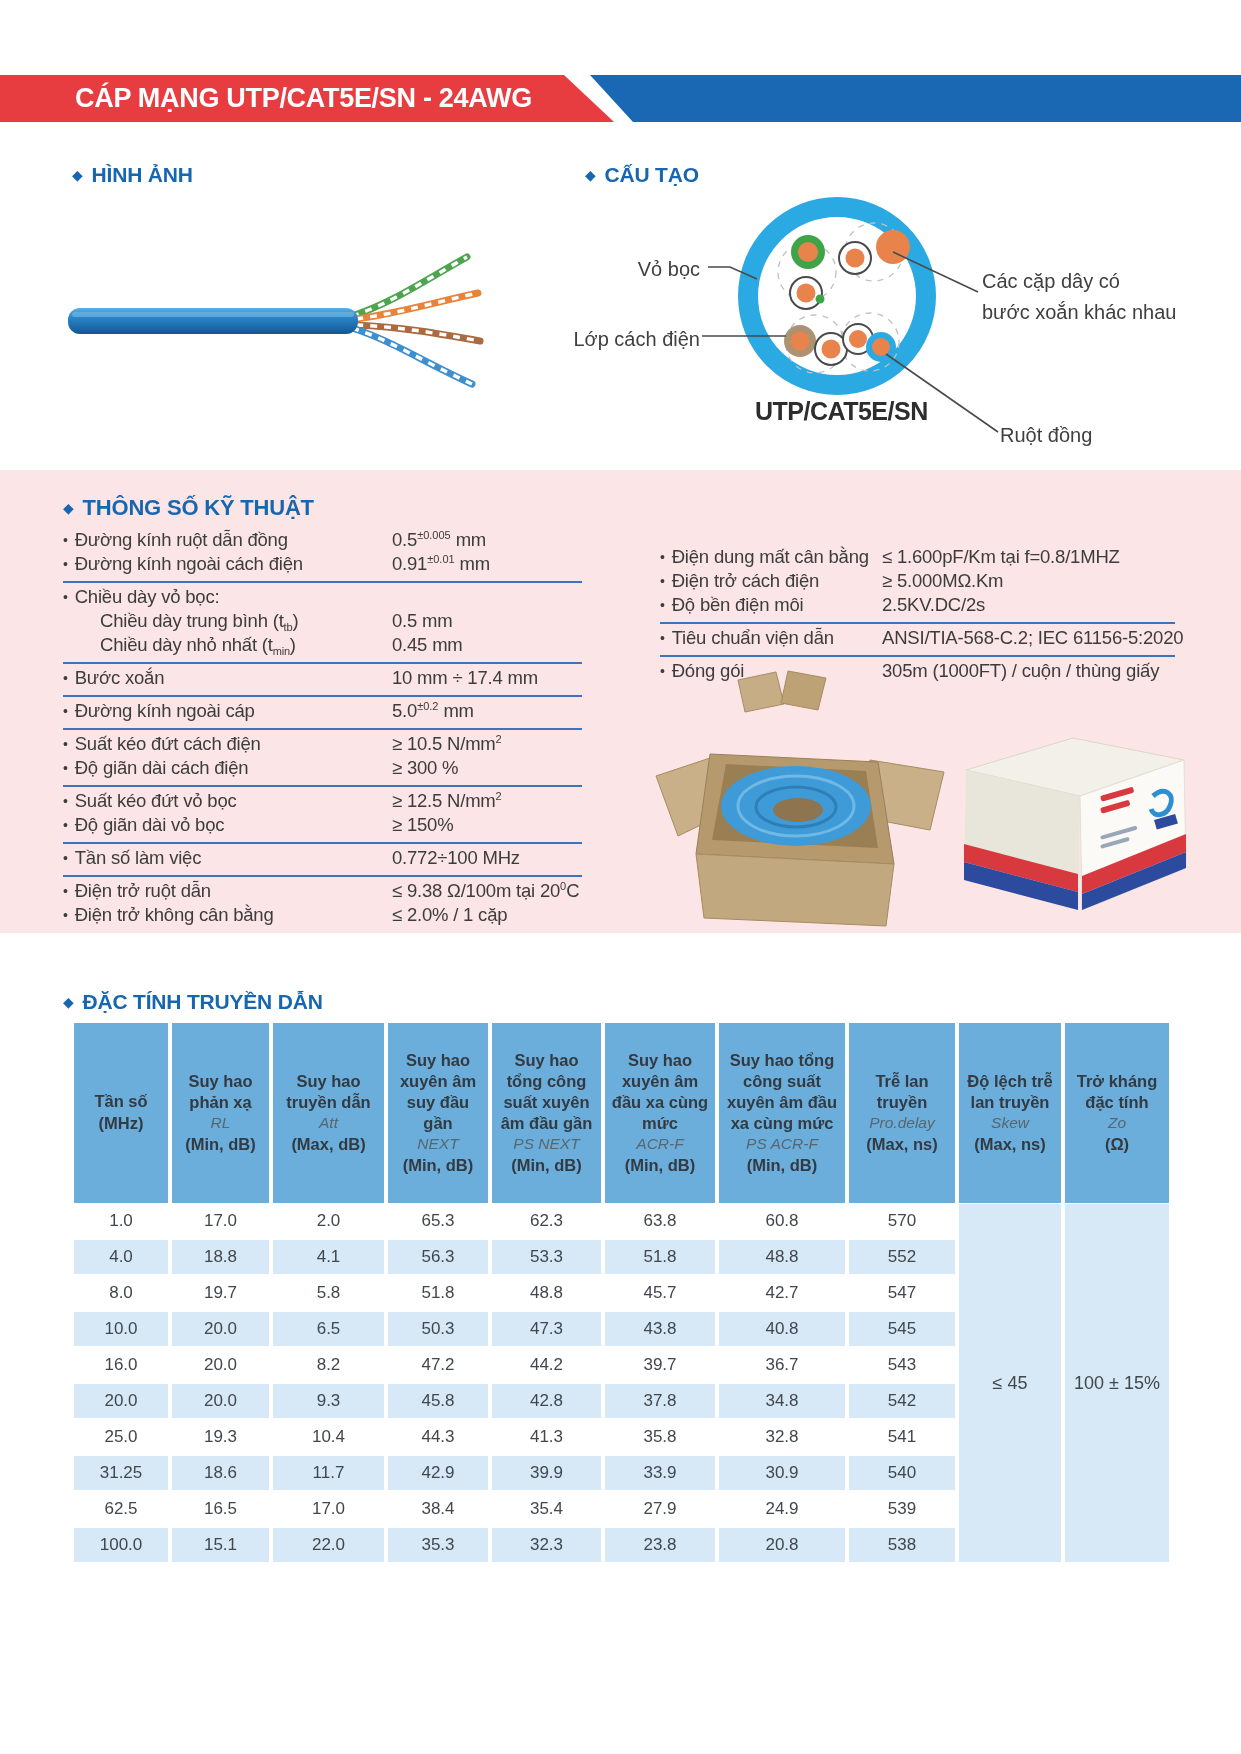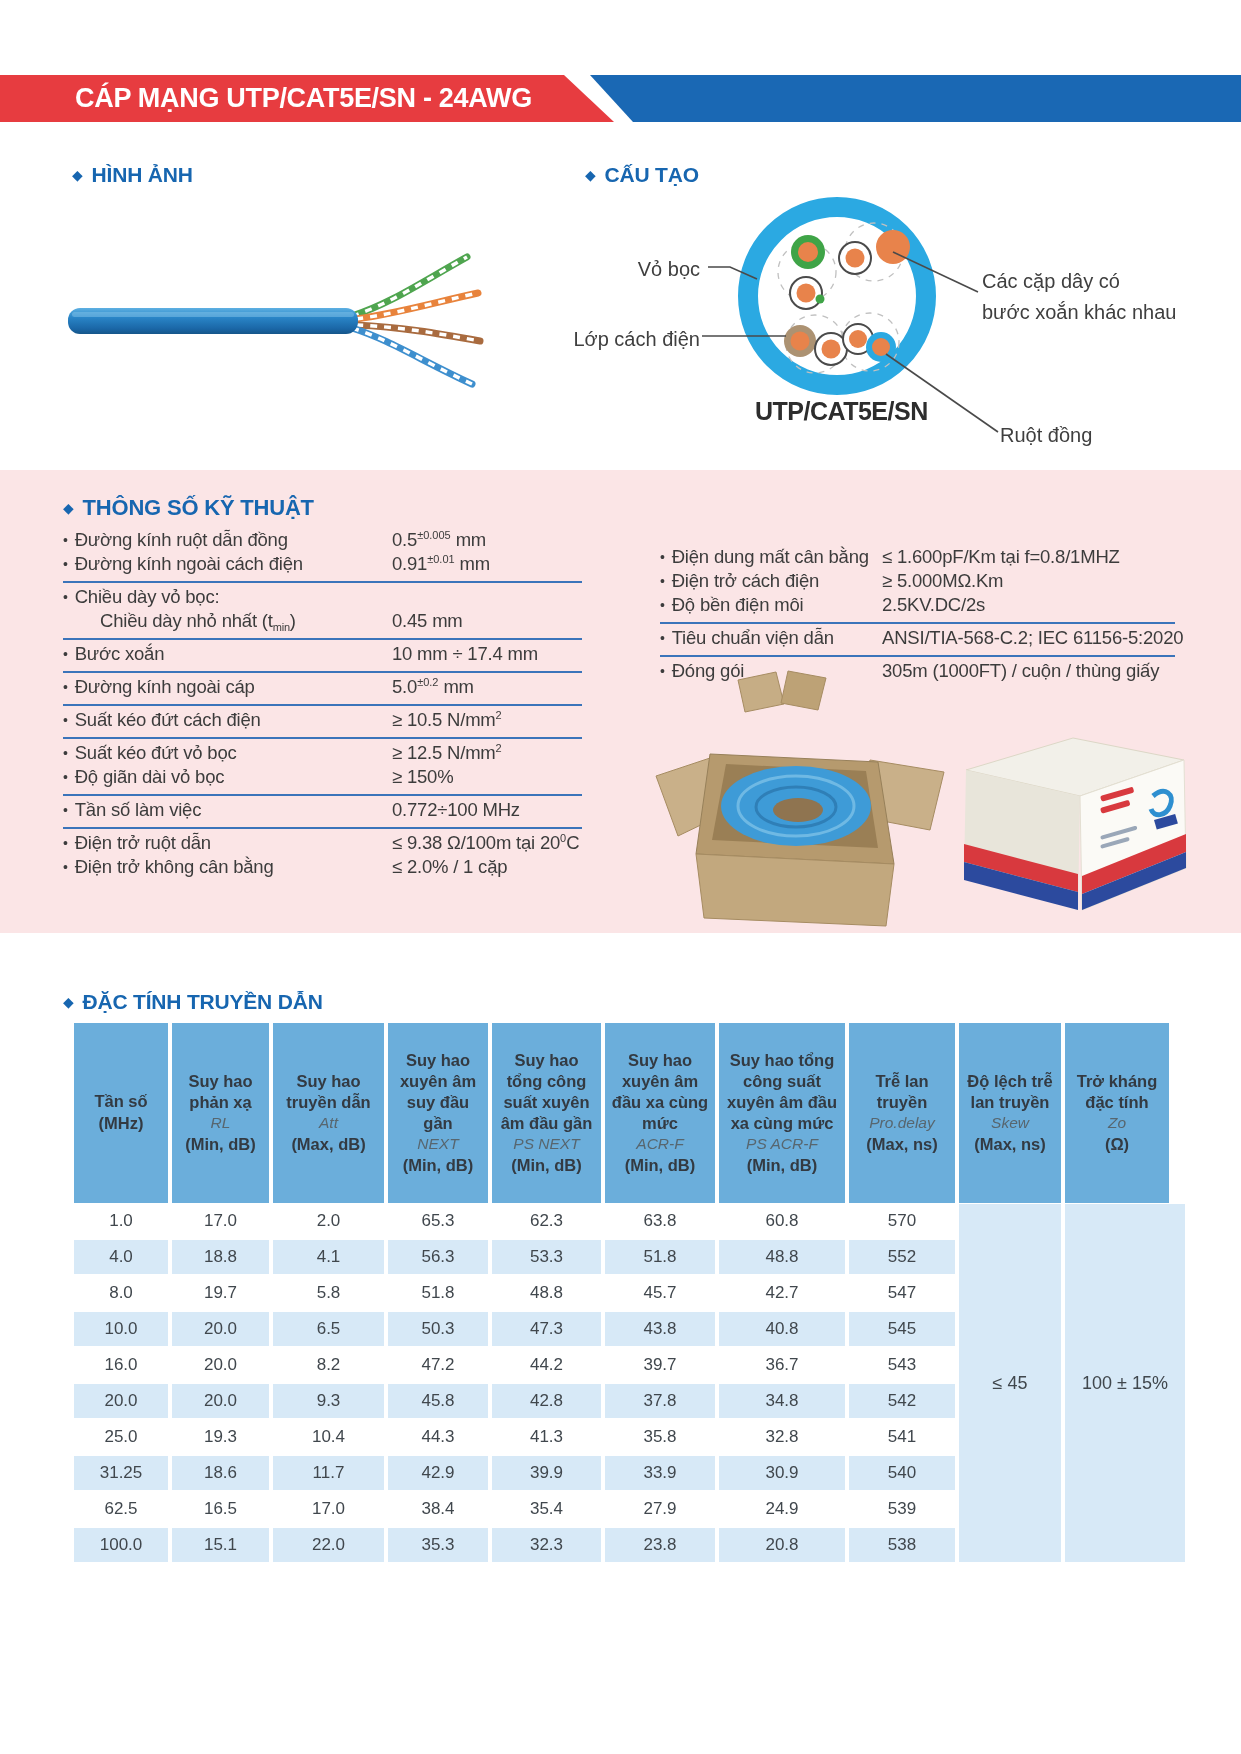--- a/index.html
+++ b/index.html
@@ -52,21 +52,21 @@
   .th-sub{font-style:italic;color:#57666f;font-size:15.5px;line-height:1.3;}
   .th-unit{font-weight:bold;font-size:16.5px;line-height:1.35;}
   .t-body{position:absolute;left:74px;top:1204px;width:881px;display:grid;
     grid-template-columns:94px 97px 111px 100px 109px 110px 126px 106px;column-gap:4px;
     grid-auto-rows:34px;row-gap:2px;}
   .td-cell{text-align:center;line-height:34px;font-size:17px;color:#40474d;}
   .td-cell.alt{background:#d7e9f7;}
   .merged-cell{position:absolute;top:1204px;height:358px;background:#d7e9f7;
     display:flex;align-items:center;justify-content:center;font-size:18px;color:#40474d;}
   #skew-cell{left:959px;width:102px;}
-  #zo-cell{left:1065px;width:120px;}
+  #zo-cell{left:1065px;width:104px;}
 
   
   .footer{position:absolute;top:1684px;right:72px;font-weight:bold;font-size:23px;white-space:nowrap;}
   .footer .f-red{color:#e6383e;}
   .footer .f-blue{color:#1a68b4;}
   .footer .f-page{color:#1a68b4;font-size:26px;margin-left:22px;}
 </style>
 </head>
 <body>
 
@@ -159,30 +159,32 @@
   <div class="sec-heading" style="left:63px;top:495px;font-size:22px;">
     <span class="diamond">◆</span><span>THÔNG SỐ KỸ THUẬT</span>
   </div>
   <div class="spec-col" id="spec-left">
       <div class="spec-group">
         <div class="spec-row"><span class="bullet">•</span><span class="spec-label">Đường kính ruột dẫn đồng</span><span class="spec-value">0.5<span class="superscript">±0.005</span> mm</span></div>
         <div class="spec-row"><span class="bullet">•</span><span class="spec-label">Đường kính ngoài cách điện</span><span class="spec-value">0.91<span class="superscript">±0.01</span> mm</span></div>
       </div>
       <div class="spec-group">
         <div class="spec-row"><span class="bullet">•</span><span class="spec-label">Chiều dày vỏ bọc:</span></div>
+        <div class="spec-row indent"><span class="spec-label">Chiều dày trung bình (t<span class="subscript">tb</span>)</span><span class="spec-value">0.5 mm</span></div>
         <div class="spec-row indent"><span class="spec-label">Chiều dày nhỏ nhất (t<span class="subscript">min</span>)</span><span class="spec-value">0.45 mm</span></div>
       </div>
       <div class="spec-group">
         <div class="spec-row"><span class="bullet">•</span><span class="spec-label">Bước xoắn</span><span class="spec-value">10 mm ÷ 17.4 mm</span></div>
       </div>
       <div class="spec-group">
         <div class="spec-row"><span class="bullet">•</span><span class="spec-label">Đường kính ngoài cáp</span><span class="spec-value">5.0<span class="superscript">±0.2</span> mm</span></div>
       </div>
       <div class="spec-group">
         <div class="spec-row"><span class="bullet">•</span><span class="spec-label">Suất kéo đứt cách điện</span><span class="spec-value">≥ 10.5 N/mm<span class="superscript">2</span></span></div>
+        <div class="spec-row"><span class="bullet">•</span><span class="spec-label">Độ giãn dài cách điện</span><span class="spec-value">≥ 300 %</span></div>
       </div>
       <div class="spec-group">
         <div class="spec-row"><span class="bullet">•</span><span class="spec-label">Suất kéo đứt vỏ bọc</span><span class="spec-value">≥ 12.5 N/mm<span class="superscript">2</span></span></div>
         <div class="spec-row"><span class="bullet">•</span><span class="spec-label">Độ giãn dài vỏ bọc</span><span class="spec-value">≥ 150%</span></div>
       </div>
       <div class="spec-group">
         <div class="spec-row"><span class="bullet">•</span><span class="spec-label">Tần số làm việc</span><span class="spec-value">0.772÷100 MHz</span></div>
       </div>
       <div class="spec-group last">
         <div class="spec-row"><span class="bullet">•</span><span class="spec-label">Điện trở ruột dẫn</span><span class="spec-value">≤ 9.38 Ω/100m tại 20<span class="superscript">0</span>C</span></div>

